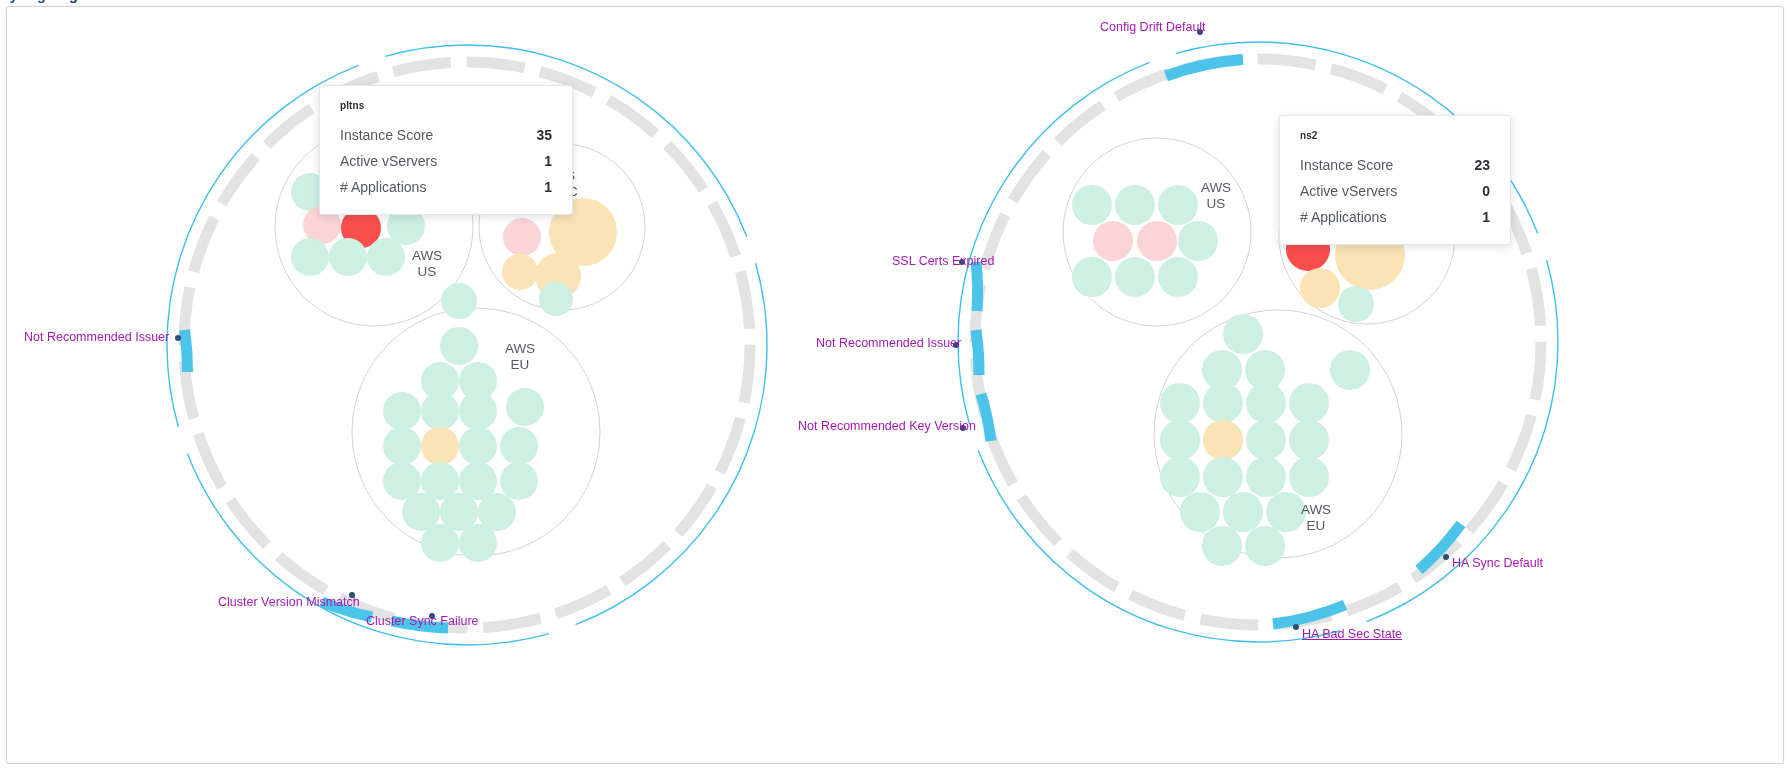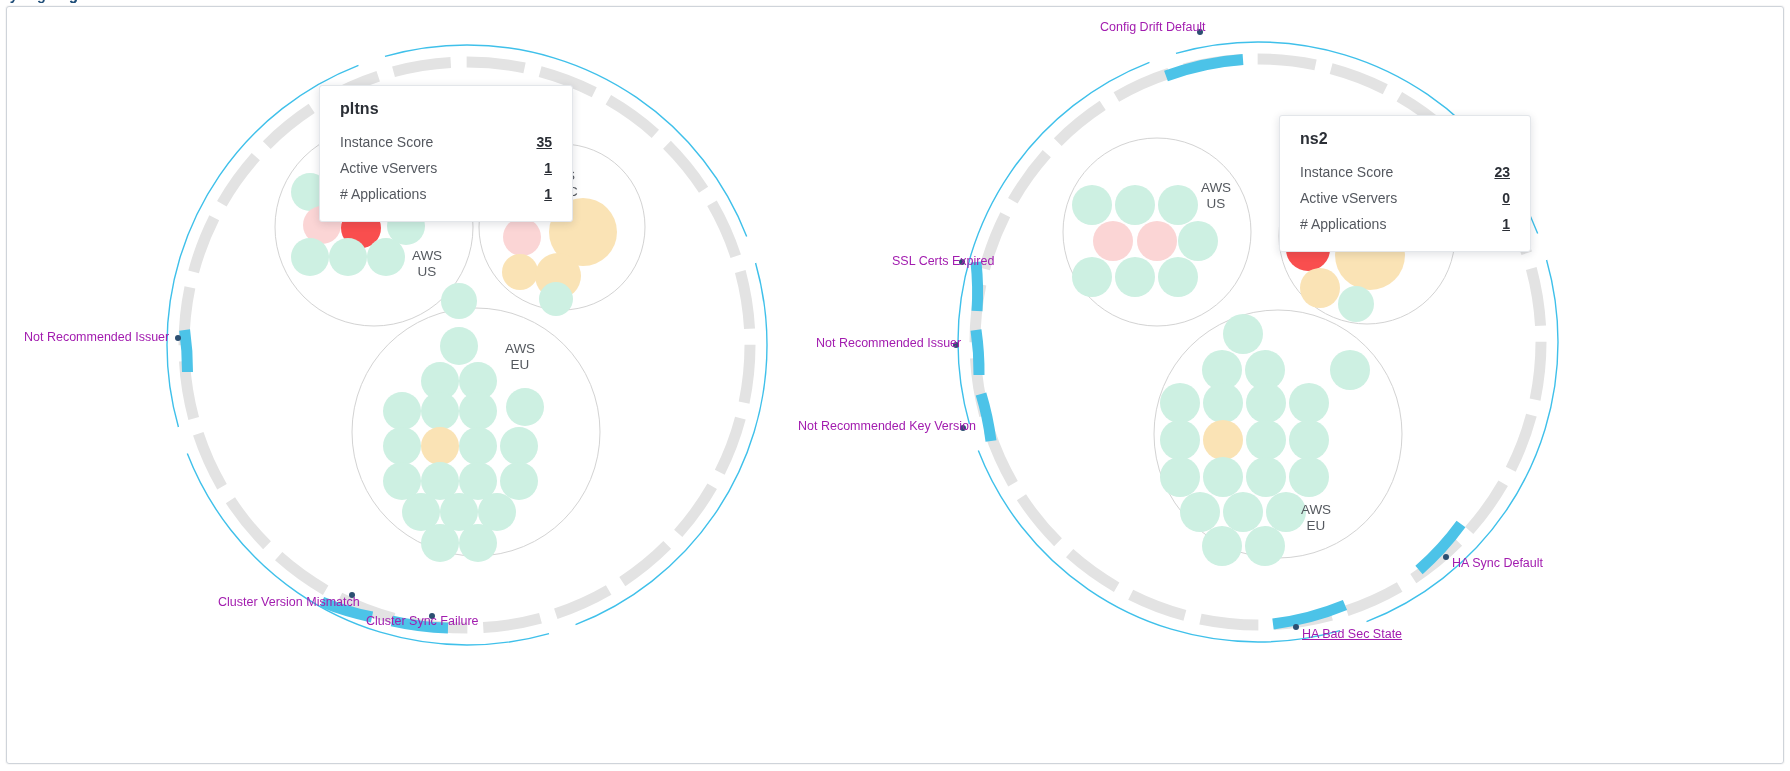--- a/index.html
+++ b/index.html
@@ -35,42 +35,41 @@
     position: absolute;
     background: #ffffff;
     border: 1px solid #e3e6ea;
     border-radius: 3px;
     box-shadow: 0 2px 9px rgba(20,30,50,0.14);
     padding: 14px 20px 14px 20px;
     min-width: 212px;
     z-index: 50;
   }
   .tooltip .tt-title {
-    font-size: 16px;
+    font-size: 10px;
     font-weight: bold;
     color: #2b2f36;
     margin-bottom: 11px;
     letter-spacing: .1px;
   }
   .tooltip .tt-row {
     display: flex;
     justify-content: space-between;
     align-items: baseline;
     font-size: 14px;
     color: #54585f;
     padding: 5px 0;
   }
   .tooltip .tt-row .tt-val {
     font-weight: bold;
     color: #2b2f36;
     margin-left: 38px;
-    text-decoration: underline;
   }
   #tooltip-left  { left: 319px; top: 85px;  width: 254px; }
-  #tooltip-right { left: 1279px; top: 115px; width: 252px; }
+  #tooltip-right { left: 1279px; top: 115px; width: 232px; }
 
   
   .leaf-label {
     position: absolute;
     font-size: 12.5px;
     color: #a21caf;
     white-space: nowrap;
   }
 </style>
 </head>

